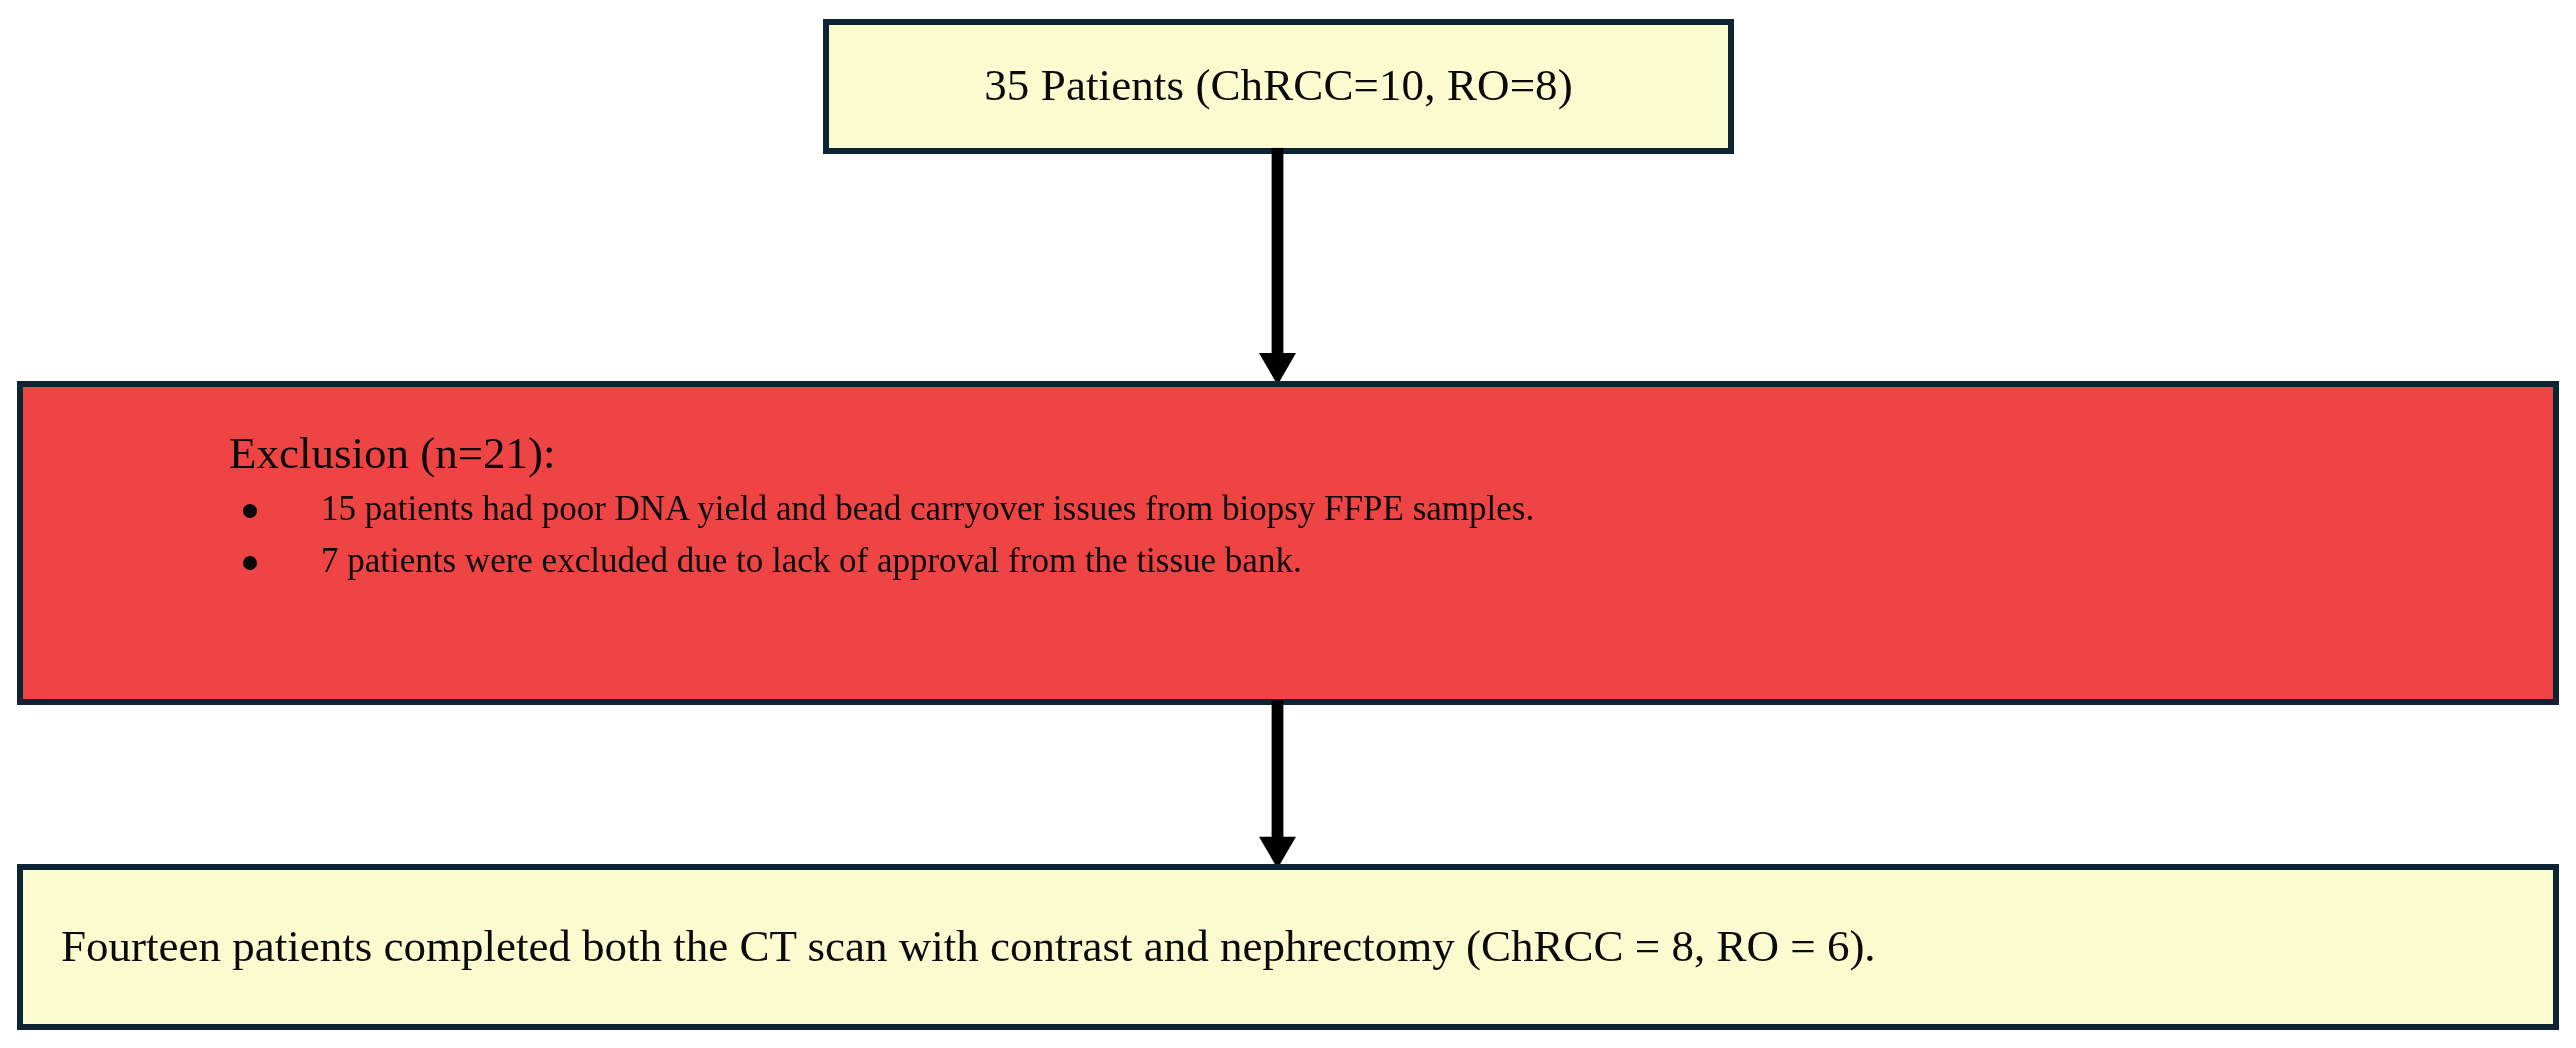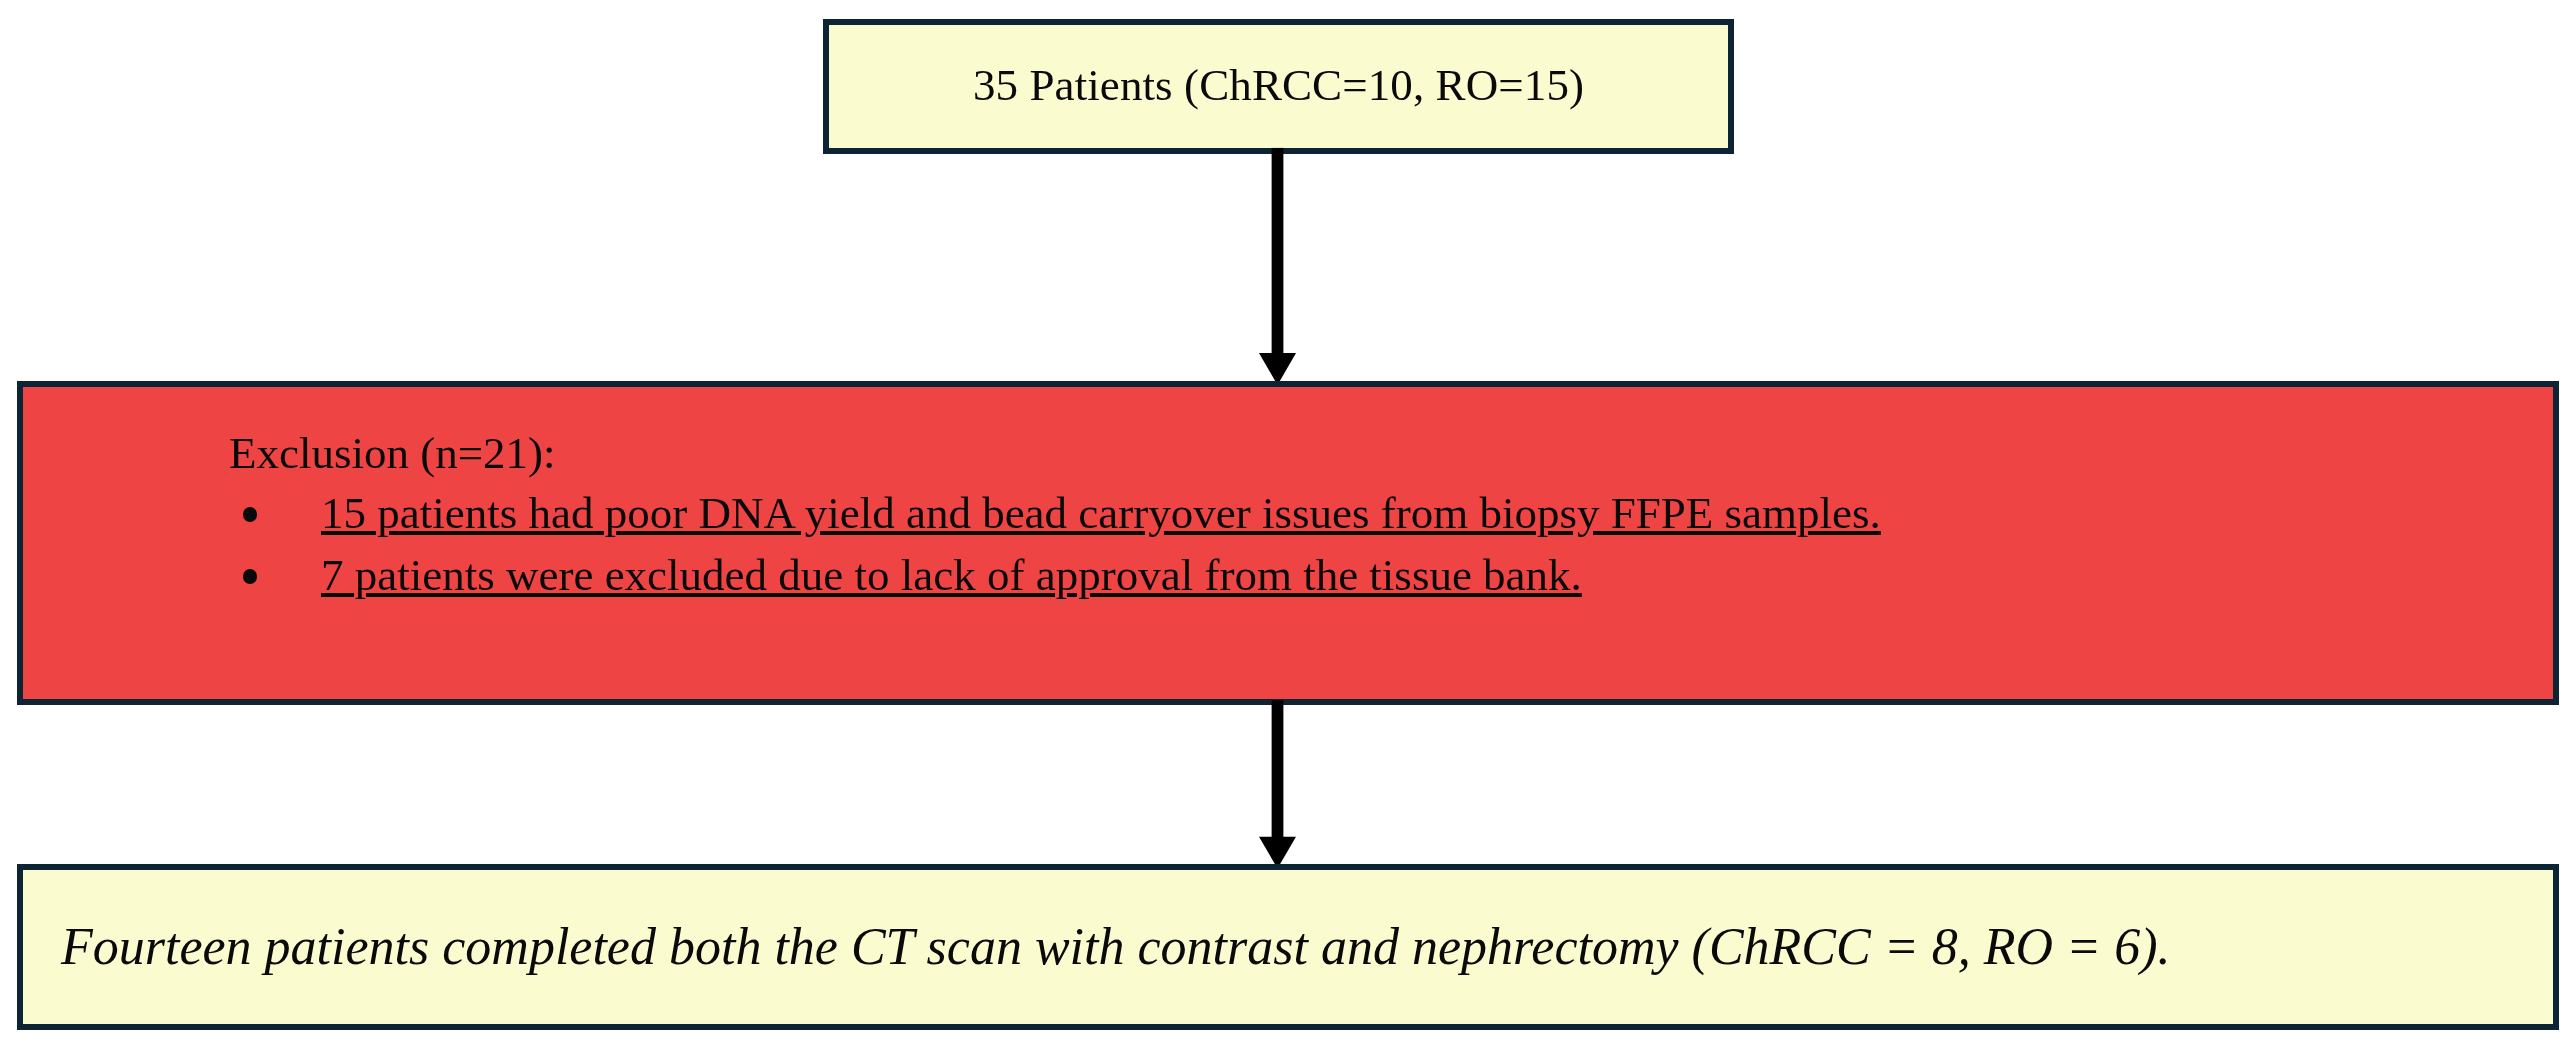--- a/index.html
+++ b/index.html
@@ -65,26 +65,25 @@
     margin: 0 0 15.2px 0;
     white-space: nowrap;
   }
   #box-exclusion .excl-list {
     list-style: none;
     margin: 0;
     padding: 0;
   }
   #box-exclusion .excl-item {
     position: relative;
-    font-size: 45px;
+    font-size: 35px;
     line-height: 1.0;
     padding-left: 92px;
     margin-bottom: 17px;
     white-space: nowrap;
-    text-decoration: underline;
   }
   #box-exclusion .excl-bullet {
     position: absolute;
     left: 13.6px;
     top: 0.36em;
     width: 14.4px;
     height: 14.4px;
     border-radius: 50%;
     background: #0a0a0a;
   }
@@ -93,24 +92,23 @@
   #box-final {
     left: 17px;
     top: 864px;
     width: 2542px;
     height: 166px;
     align-items: flex-start;
     padding-left: 38px;
     box-sizing: border-box;
   }
   #box-final .box-text {
-    font-size: 52px;
+    font-size: 45px;
     line-height: 1.05;
     white-space: nowrap;
-    font-style: italic;
   }
 
   
   .flow-arrow {
     position: absolute;
     overflow: visible;
   }
   #arrow-enrolled-to-exclusion {
     left: 1259px;
     top: 147px;
@@ -123,21 +121,21 @@
     width: 37px;
     height: 169px;
   }
 </style>
 </head>
 <body>
 
 <div id="canvas">
 
   <div class="flow-box fill-yellow" id="box-enrolled">
-    <span class="box-text">35 Patients (ChRCC=10, RO=15)</span>
+    <span class="box-text">35 Patients (ChRCC=10, RO=8)</span>
   </div>
 
   <svg class="flow-arrow" id="arrow-enrolled-to-exclusion" viewBox="0 0 44 282">
     <rect x="15" y="0" width="14" height="246" fill="#000000"></rect>
     <polygon points="0,244 44,244 22,282" fill="#000000"></polygon>
   </svg>
 
   <div class="flow-box fill-green" id="box-exclusion">
     <div class="excl-heading">Exclusion (n=21):</div>
     <ul class="excl-list">

